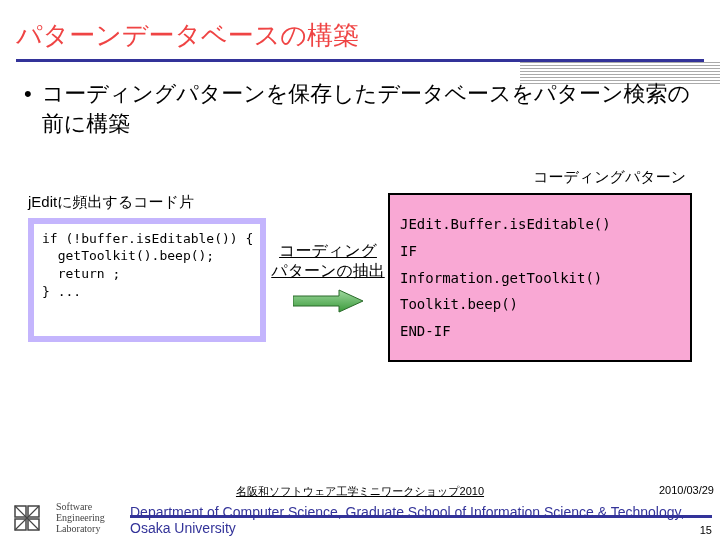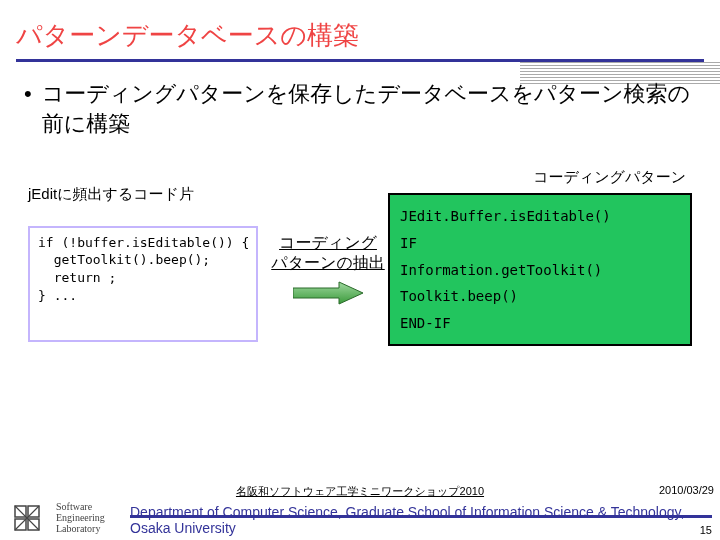--- a/index.html
+++ b/index.html
@@ -61,22 +61,21 @@
   .code-stack {
     position: relative;
     width: 230px;
     height: 120px;
   }
   .card {
     position: absolute;
     width: 210px;
     height: 100px;
     background: #fff;
-    border: 2px solid #c4b5fd;
-    margin-top: 16px;
+    border: 6px solid #c4b5fd;
   }
   .card.c1 { top: 12px; left: 12px; }
   .card.c2 { top: 6px; left: 6px; }
   .card.c3 { top: 0; left: 0; padding: 6px 8px; font-size: 13px; line-height: 1.35; white-space: pre; font-family: "MS Gothic", monospace; }
   .col-mid {
     width: 120px;
     text-align: center;
     padding-top: 28px;
   }
   .mid-label {
@@ -93,22 +92,22 @@
     flex: 1;
   }
   .label-right {
     font-size: 15px;
     text-align: right;
     padding-right: 6px;
     margin-bottom: 6px;
   }
   .pattern-box {
     border: 2px solid #000;
-    background: #22c55e;
-    padding: 8px 10px;
+    background: #f9a8d4;
+    padding: 16px 10px;
     font-size: 14px;
     line-height: 1.9;
     font-family: "MS Gothic", monospace;
   }
   .footer {
     position: absolute;
     left: 0; right: 0; bottom: 0;
     height: 64px;
     text-decoration: underline;
   }

